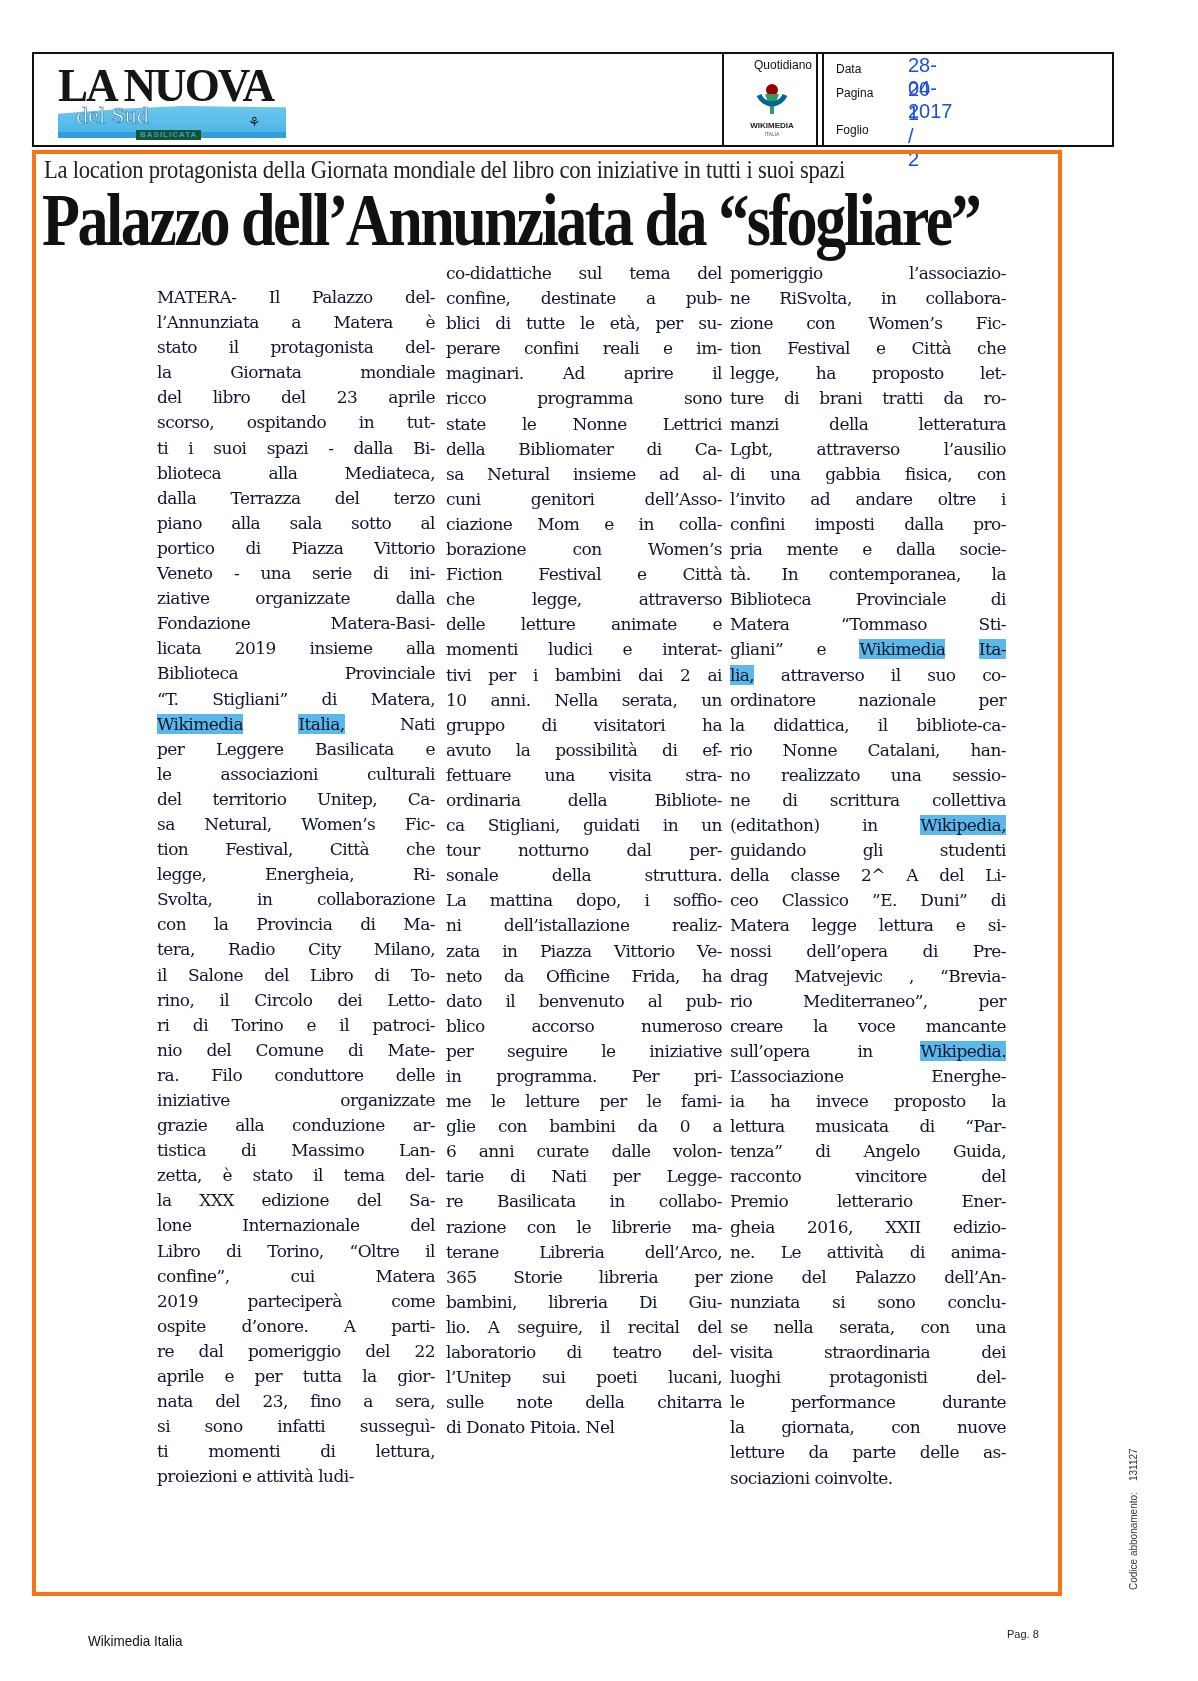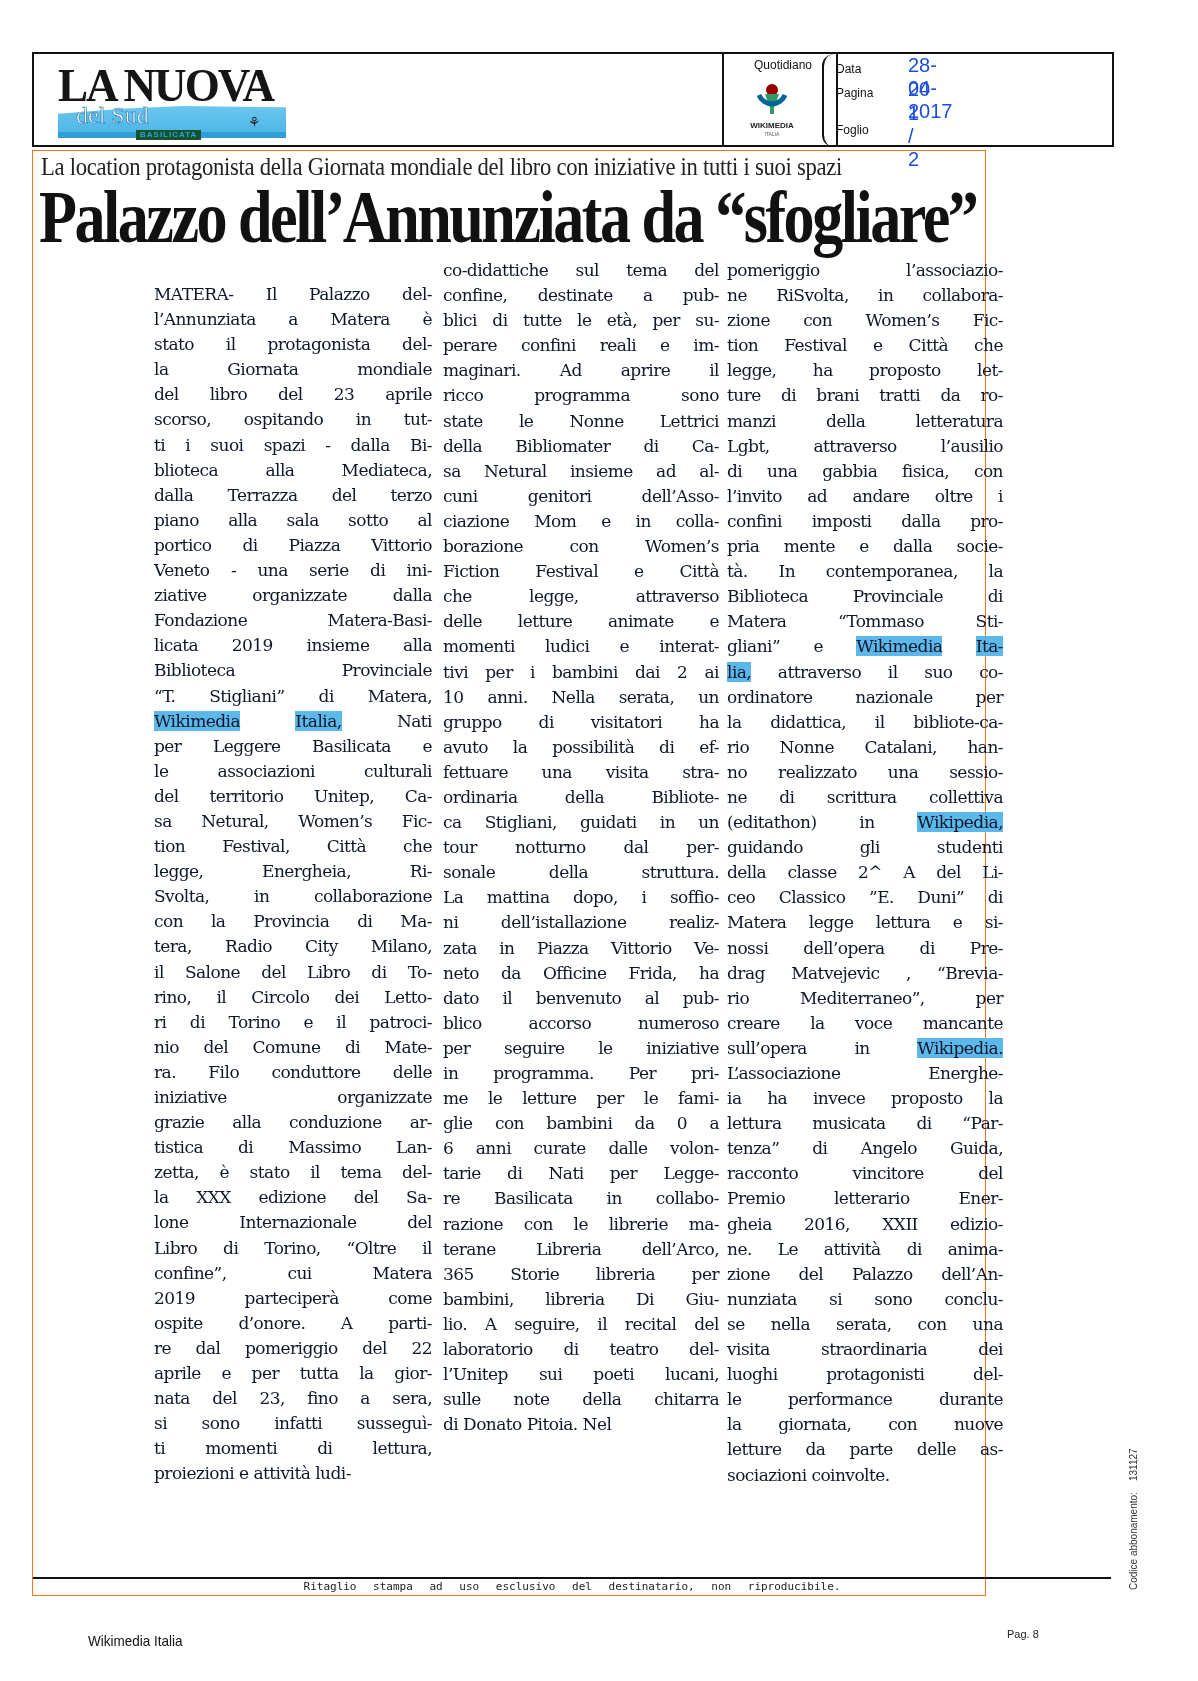--- a/index.html
+++ b/index.html
@@ -8,32 +8,32 @@
 
   .header-box { position:absolute; left:32px; top:52px; width:1082px; height:95px; border:2px solid #111; }
   .logo { position:absolute; left:24px; top:8px; width:240px; height:78px; }
   .logo-title { position:absolute; left:0; top:0; font-family:"Liberation Serif", serif; font-weight:bold; font-size:46px; letter-spacing:-2px; color:#151515; line-height:48px; transform:scaleX(0.98); transform-origin:left; }
   .logo-wave { position:absolute; left:0; top:44px; width:228px; height:26px; background:linear-gradient(180deg,#6cc7ee 0%,#4fb6e6 100%); clip-path:polygon(0 30%, 30% 10%, 55% 0%, 100% 5%, 100% 100%, 0 100%); }
   .logo-sub { position:absolute; left:18px; top:40px; font-family:"Liberation Serif", serif; font-size:24px; color:#fff; -webkit-text-stroke:0.6px #1d6fa8; }
   .logo-band { position:absolute; left:0; top:70px; width:228px; height:6px; background:#2f9edb; }
   .logo-region { position:absolute; left:78px; top:68px; background:#14532d; padding:0 4px; font-family:"Liberation Sans", sans-serif; font-weight:bold; font-size:8px; color:#2f9edb; letter-spacing:1px; line-height:10px; }
   .logo-mark { position:absolute; left:190px; top:52px; font-size:14px; color:#222; }
 
-  .quot-box { position:absolute; left:722px; top:52px; width:116px; height:95px; border:2px solid #111; border-top:none; border-bottom:none; }
+  .quot-box { position:absolute; left:722px; top:52px; width:96px; height:95px; border:2px solid #111; border-top:none; border-bottom:none; }
   .quot-label { position:absolute; left:0; top:6px; width:92px; text-align:right; padding-right:4px; font-family:"Liberation Sans", sans-serif; font-size:12px; color:#111; }
   .wm-logo { position:absolute; left:28px; top:28px; width:40px; height:40px; }
   .wm-text { position:absolute; left:0; top:69px; width:96px; text-align:center; font-family:"Liberation Sans", sans-serif; font-weight:bold; font-size:8px; color:#222; }
   .wm-sub { position:absolute; left:0; top:79px; width:96px; text-align:center; font-family:"Liberation Sans", sans-serif; font-size:5px; color:#555; }
 
-  .date-box { position:absolute; left:822px; top:54px; width:292px; height:93px; border-left:2px solid #111;border-radius:12px; }
+  .date-box { position:absolute; left:822px; top:54px; width:292px; height:93px; border-left:2px solid #111; }
   .date-row { position:absolute; left:12px; font-family:"Liberation Sans", sans-serif; }
   .date-row .k { position:absolute; left:0; font-size:12px; color:#111; width:60px; }
   .date-row .v { position:absolute; left:72px; font-size:20px; color:#1d4ed8; }
 
-  .article-box { position:absolute; left:32px; top:150px; width:954px; height:1446px; border:1px solid #f97316; }
+  .article-box { position:absolute; left:32px; top:150px; width:1030px; height:1446px; border:4px solid #f97316; }
   .kicker { position:absolute; left:8px; top:2px; width:1066px; font-family:"Liberation Serif", serif; font-size:25px; color:#222; white-space:nowrap; letter-spacing:-0.3px; transform:scaleX(0.905); transform-origin:left; }
   .headline { position:absolute; left:6px; top:26px; width:1066px; font-family:"Liberation Serif", serif; font-weight:bold; font-size:74px; color:#111; white-space:nowrap; letter-spacing:-3px; transform:scaleX(0.84); transform-origin:left; line-height:80px; }
 
   .col { position:absolute; top:131px; font-family:"DejaVu Serif", serif; font-size:17px; line-height:25.1px; color:#0f172a; letter-spacing:-0.55px; }
   .col .ln { display:block; white-space:nowrap; text-align:justify; text-align-last:justify; height:25.1px; overflow:visible; }
   .col .ln.last { text-align-last:left; }
   .hl { background:#5cb8ea; }
   .col1 { left:121px; width:278px; }
   .col2 { left:410px; width:276px; top:107px; }
   .col3 { left:694px; width:276px; top:107px; }
@@ -234,21 +234,20 @@
       <span class="ln">nunziata si sono conclu-</span>
       <span class="ln">se nella serata, con una</span>
       <span class="ln">visita straordinaria dei</span>
       <span class="ln">luoghi protagonisti del-</span>
       <span class="ln">le performance durante</span>
       <span class="ln">la giornata, con nuove</span>
       <span class="ln">letture da parte delle as-</span>
       <span class="ln last">sociazioni coinvolte.</span>
     </div>
 
-  <div class="disclaimer">Ritaglio stampa ad uso esclusivo del destinatario, non riproducibile.</div>
 </div>
 
 <div class="code-vertical">
   <span>Codice abbonamento:</span>&nbsp;&nbsp;&nbsp;
   <span>131127</span>
 </div>
 
 <div class="footer-left">Wikimedia Italia</div>
 <div class="footer-right">Pag. 8</div>
 

